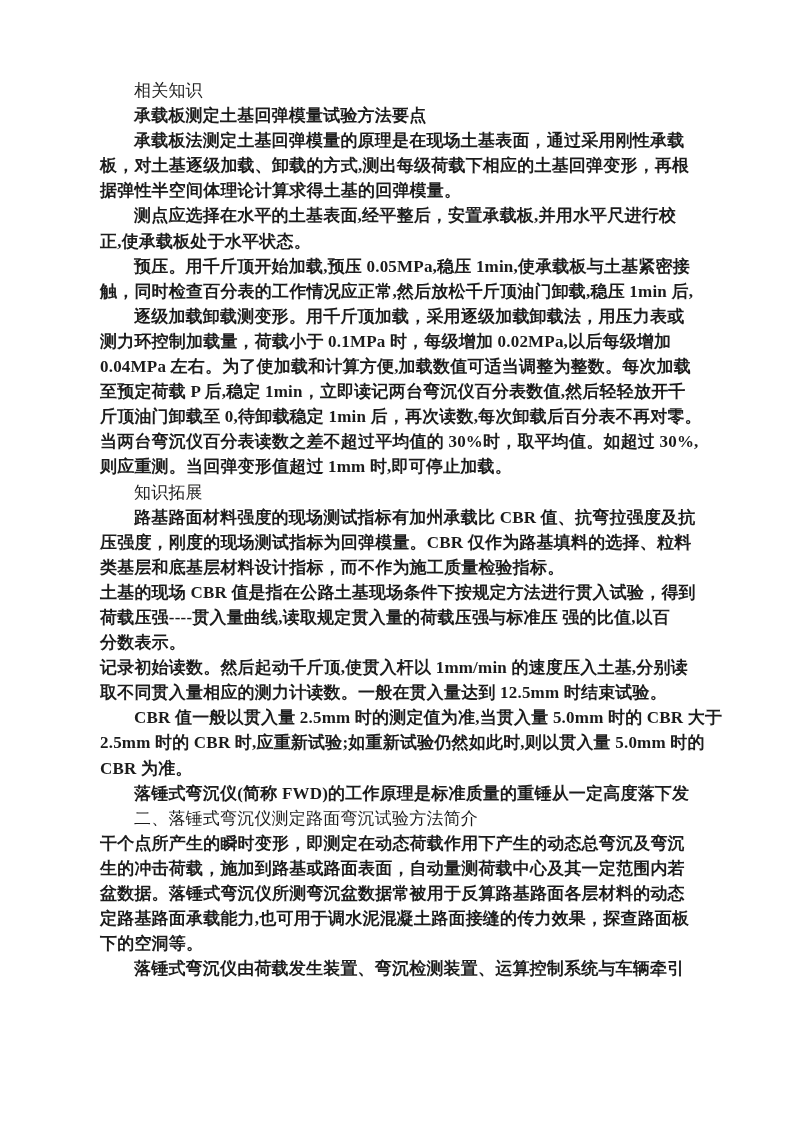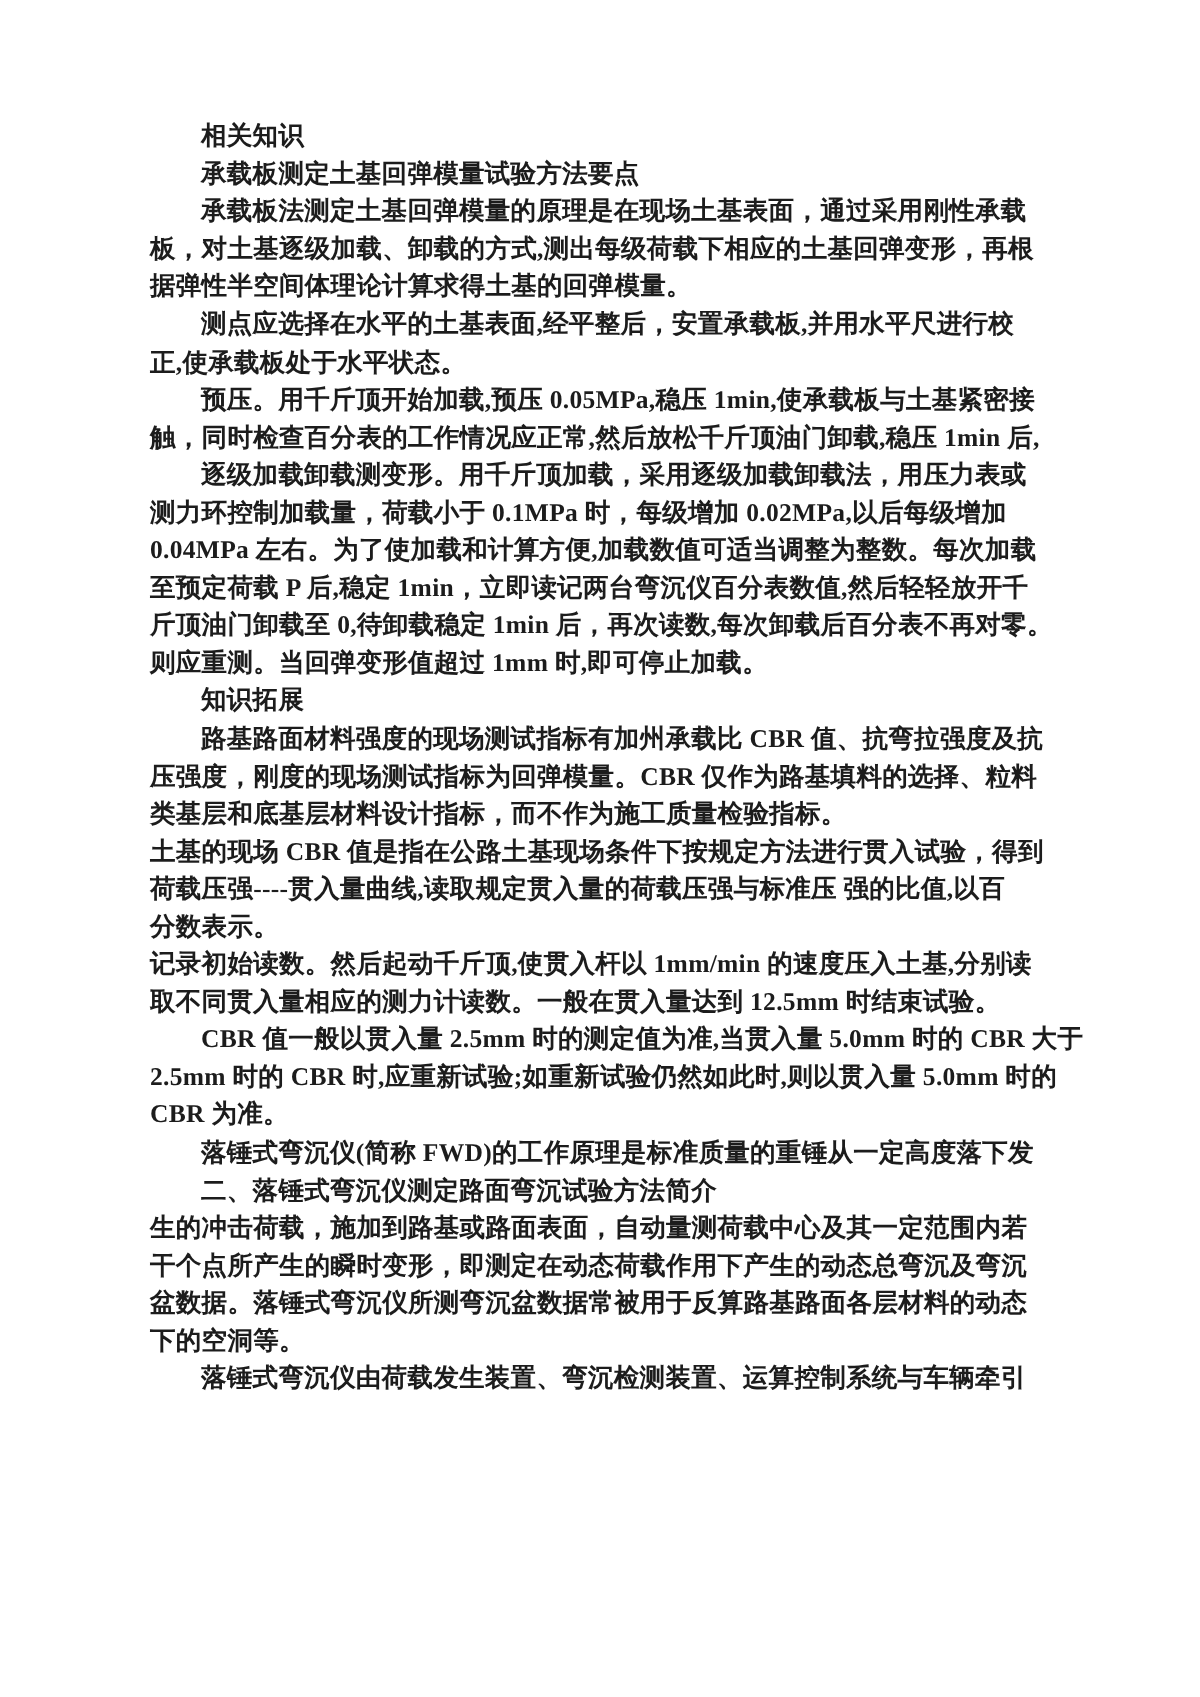--- a/index.html
+++ b/index.html
@@ -26,54 +26,56 @@
     font-size: 17px;
     line-height: 25.1px;
     white-space: nowrap;
     letter-spacing: 0.2px;
     font-weight: bold;
   }
   .indent {
     text-indent: 2em;
   }
   .bold {
-    font-weight: bold;
+    font-weight: normal;
   }
 </style>
 </head>
 <body>
 
 <div class="page">
   <div class="line indent bold">相关知识</div>
   <div class="line indent">承载板测定土基回弹模量试验方法要点</div>
   <div class="line indent">承载板法测定土基回弹模量的原理是在现场土基表面，通过采用刚性承载</div>
   <div class="line">板，对土基逐级加载、卸载的方式,测出每级荷载下相应的土基回弹变形，再根</div>
   <div class="line">据弹性半空间体理论计算求得土基的回弹模量。</div>
   <div class="line indent">测点应选择在水平的土基表面,经平整后，安置承载板,并用水平尺进行校</div>
   <div class="line">正,使承载板处于水平状态。</div>
   <div class="line indent">预压。用千斤顶开始加载,预压 0.05MPa,稳压 1min,使承载板与土基紧密接</div>
   <div class="line">触，同时检查百分表的工作情况应正常,然后放松千斤顶油门卸载,稳压 1min 后,</div>
   <div class="line indent">逐级加载卸载测变形。用千斤顶加载，采用逐级加载卸载法，用压力表或</div>
   <div class="line">测力环控制加载量，荷载小于 0.1MPa 时，每级增加 0.02MPa,以后每级增加</div>
   <div class="line">0.04MPa 左右。为了使加载和计算方便,加载数值可适当调整为整数。每次加载</div>
   <div class="line">至预定荷载 P 后,稳定 1min，立即读记两台弯沉仪百分表数值,然后轻轻放开千</div>
   <div class="line">斤顶油门卸载至 0,待卸载稳定 1min 后，再次读数,每次卸载后百分表不再对零。</div>
+  <div class="line">当两台弯沉仪百分表读数之差不超过平均值的 30%时，取平均值。如超过 30%,</div>
   <div class="line">则应重测。当回弹变形值超过 1mm 时,即可停止加载。</div>
   <div class="line indent bold">知识拓展</div>
   <div class="line indent">路基路面材料强度的现场测试指标有加州承载比 CBR 值、抗弯拉强度及抗</div>
   <div class="line">压强度，刚度的现场测试指标为回弹模量。CBR 仅作为路基填料的选择、粒料</div>
   <div class="line">类基层和底基层材料设计指标，而不作为施工质量检验指标。</div>
   <div class="line">土基的现场 CBR 值是指在公路土基现场条件下按规定方法进行贯入试验，得到</div>
   <div class="line">荷载压强----贯入量曲线,读取规定贯入量的荷载压强与标准压 强的比值,以百</div>
   <div class="line">分数表示。</div>
   <div class="line">记录初始读数。然后起动千斤顶,使贯入杆以 1mm/min 的速度压入土基,分别读</div>
   <div class="line">取不同贯入量相应的测力计读数。一般在贯入量达到 12.5mm 时结束试验。</div>
   <div class="line indent">CBR 值一般以贯入量 2.5mm 时的测定值为准,当贯入量 5.0mm 时的 CBR 大于</div>
   <div class="line">2.5mm 时的 CBR 时,应重新试验;如重新试验仍然如此时,则以贯入量 5.0mm 时的</div>
   <div class="line">CBR 为准。</div>
   <div class="line indent">落锤式弯沉仪(简称 FWD)的工作原理是标准质量的重锤从一定高度落下发</div>
   <div class="line indent bold">二、落锤式弯沉仪测定路面弯沉试验方法简介</div>
+  <div class="line">干个点所产生的瞬时变形，即测定在动态荷载作用下产生的动态总弯沉及弯沉</div>
   <div class="line">生的冲击荷载，施加到路基或路面表面，自动量测荷载中心及其一定范围内若</div>
-  <div class="line">干个点所产生的瞬时变形，即测定在动态荷载作用下产生的动态总弯沉及弯沉</div>
   <div class="line">盆数据。落锤式弯沉仪所测弯沉盆数据常被用于反算路基路面各层材料的动态</div>
+  <div class="line">定路基路面承载能力,也可用于调水泥混凝土路面接缝的传力效果，探查路面板</div>
   <div class="line">下的空洞等。</div>
   <div class="line indent">落锤式弯沉仪由荷载发生装置、弯沉检测装置、运算控制系统与车辆牵引</div>
 </div>
 
 </body></html>

